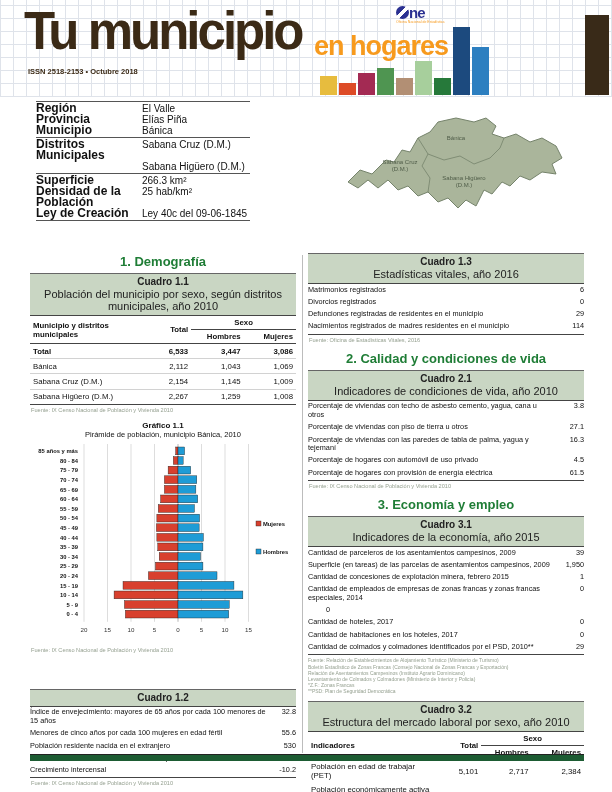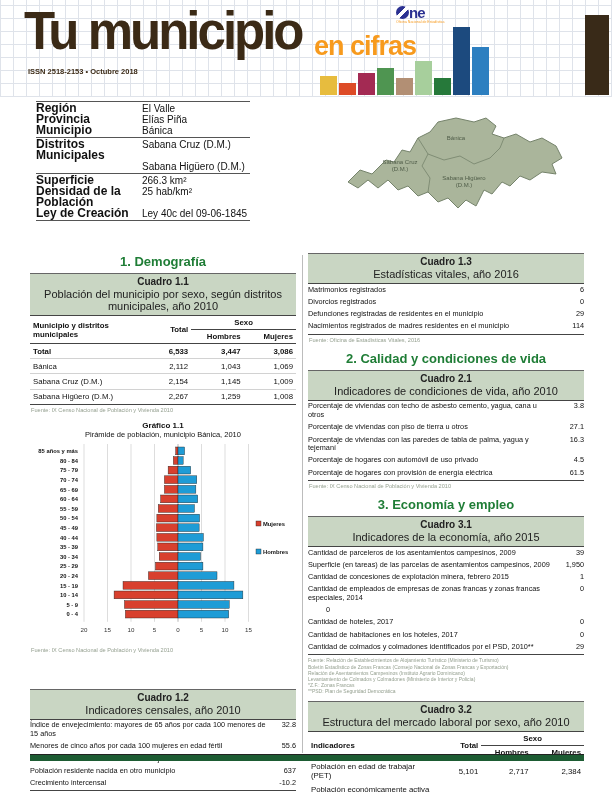--- a/index.html
+++ b/index.html
@@ -88,21 +88,21 @@
       <div class="hbar" style="left: 358px; width: 17px; height: 22px; background: rgb(163, 42, 83);"></div>
       <div class="hbar" style="left: 377px; width: 17px; height: 27px; background: rgb(79, 149, 81);"></div>
       <div class="hbar" style="left: 396px; width: 17px; height: 17px; background: rgb(178, 143, 116);"></div>
       <div class="hbar" style="left: 415px; width: 17px; height: 34px; background: rgb(167, 207, 156);"></div>
       <div class="hbar" style="left: 434px; width: 17px; height: 17px; background: rgb(38, 121, 58);"></div>
       <div class="hbar" style="left: 453px; width: 17px; height: 68px; background: rgb(28, 74, 126);"></div>
       <div class="hbar" style="left: 472px; width: 17px; height: 48px; background: rgb(45, 127, 192);"></div>
       <div class="hbar" style="left: 585px; width: 24px; height: 80px; background: rgb(57, 42, 24);"></div>
     </div>
   <div class="title-main">Tu municipio</div>
-  <div class="title-accent">en cifras</div>
+  <div class="title-accent">en hogares</div>
   <div class="issn">ISSN 2518-2153 • Octubre 2018</div>
   <div class="one-logo">
     <div class="one-row">
       <span class="one-o"></span>
       <span class="one-txt">ne</span>
     </div>
     <div class="one-tag">Oficina Nacional de Estadística</div>
   </div>
 </div>
 
@@ -296,21 +296,20 @@
         <text x="233" y="84.7" font-size="5.8" font-weight="bold" fill="#111">Mujeres</text>
         <rect x="226" y="108" width="5" height="5" fill="#1e9cd6" stroke="#222" stroke-width="0.4"></rect>
         <text x="233" y="112.7" font-size="5.8" font-weight="bold" fill="#111">Hombres</text>
       </svg>
     <div class="fuente">Fuente: IX Censo Nacional de Población y Vivienda 2010</div>
   </div>
 
   <div id="c12">
     <div class="band">
       <div class="bt">Cuadro 1.2</div>
-      <div class="bs">Indicadores censales, año 2010</div>
     </div>
     <div class="kvtable" id="c12rows">
         <div class="kvrow">
           <div class="kvl">Índice de envejecimiento: mayores de 65 años por cada 100 menores de 15 años</div>
           <div class="kvv">32.8</div>
         </div>
         <div class="kvrow">
           <div class="kvl">Menores de cinco años por cada 100 mujeres en edad fértil</div>
           <div class="kvv">55.6</div>
         </div>

